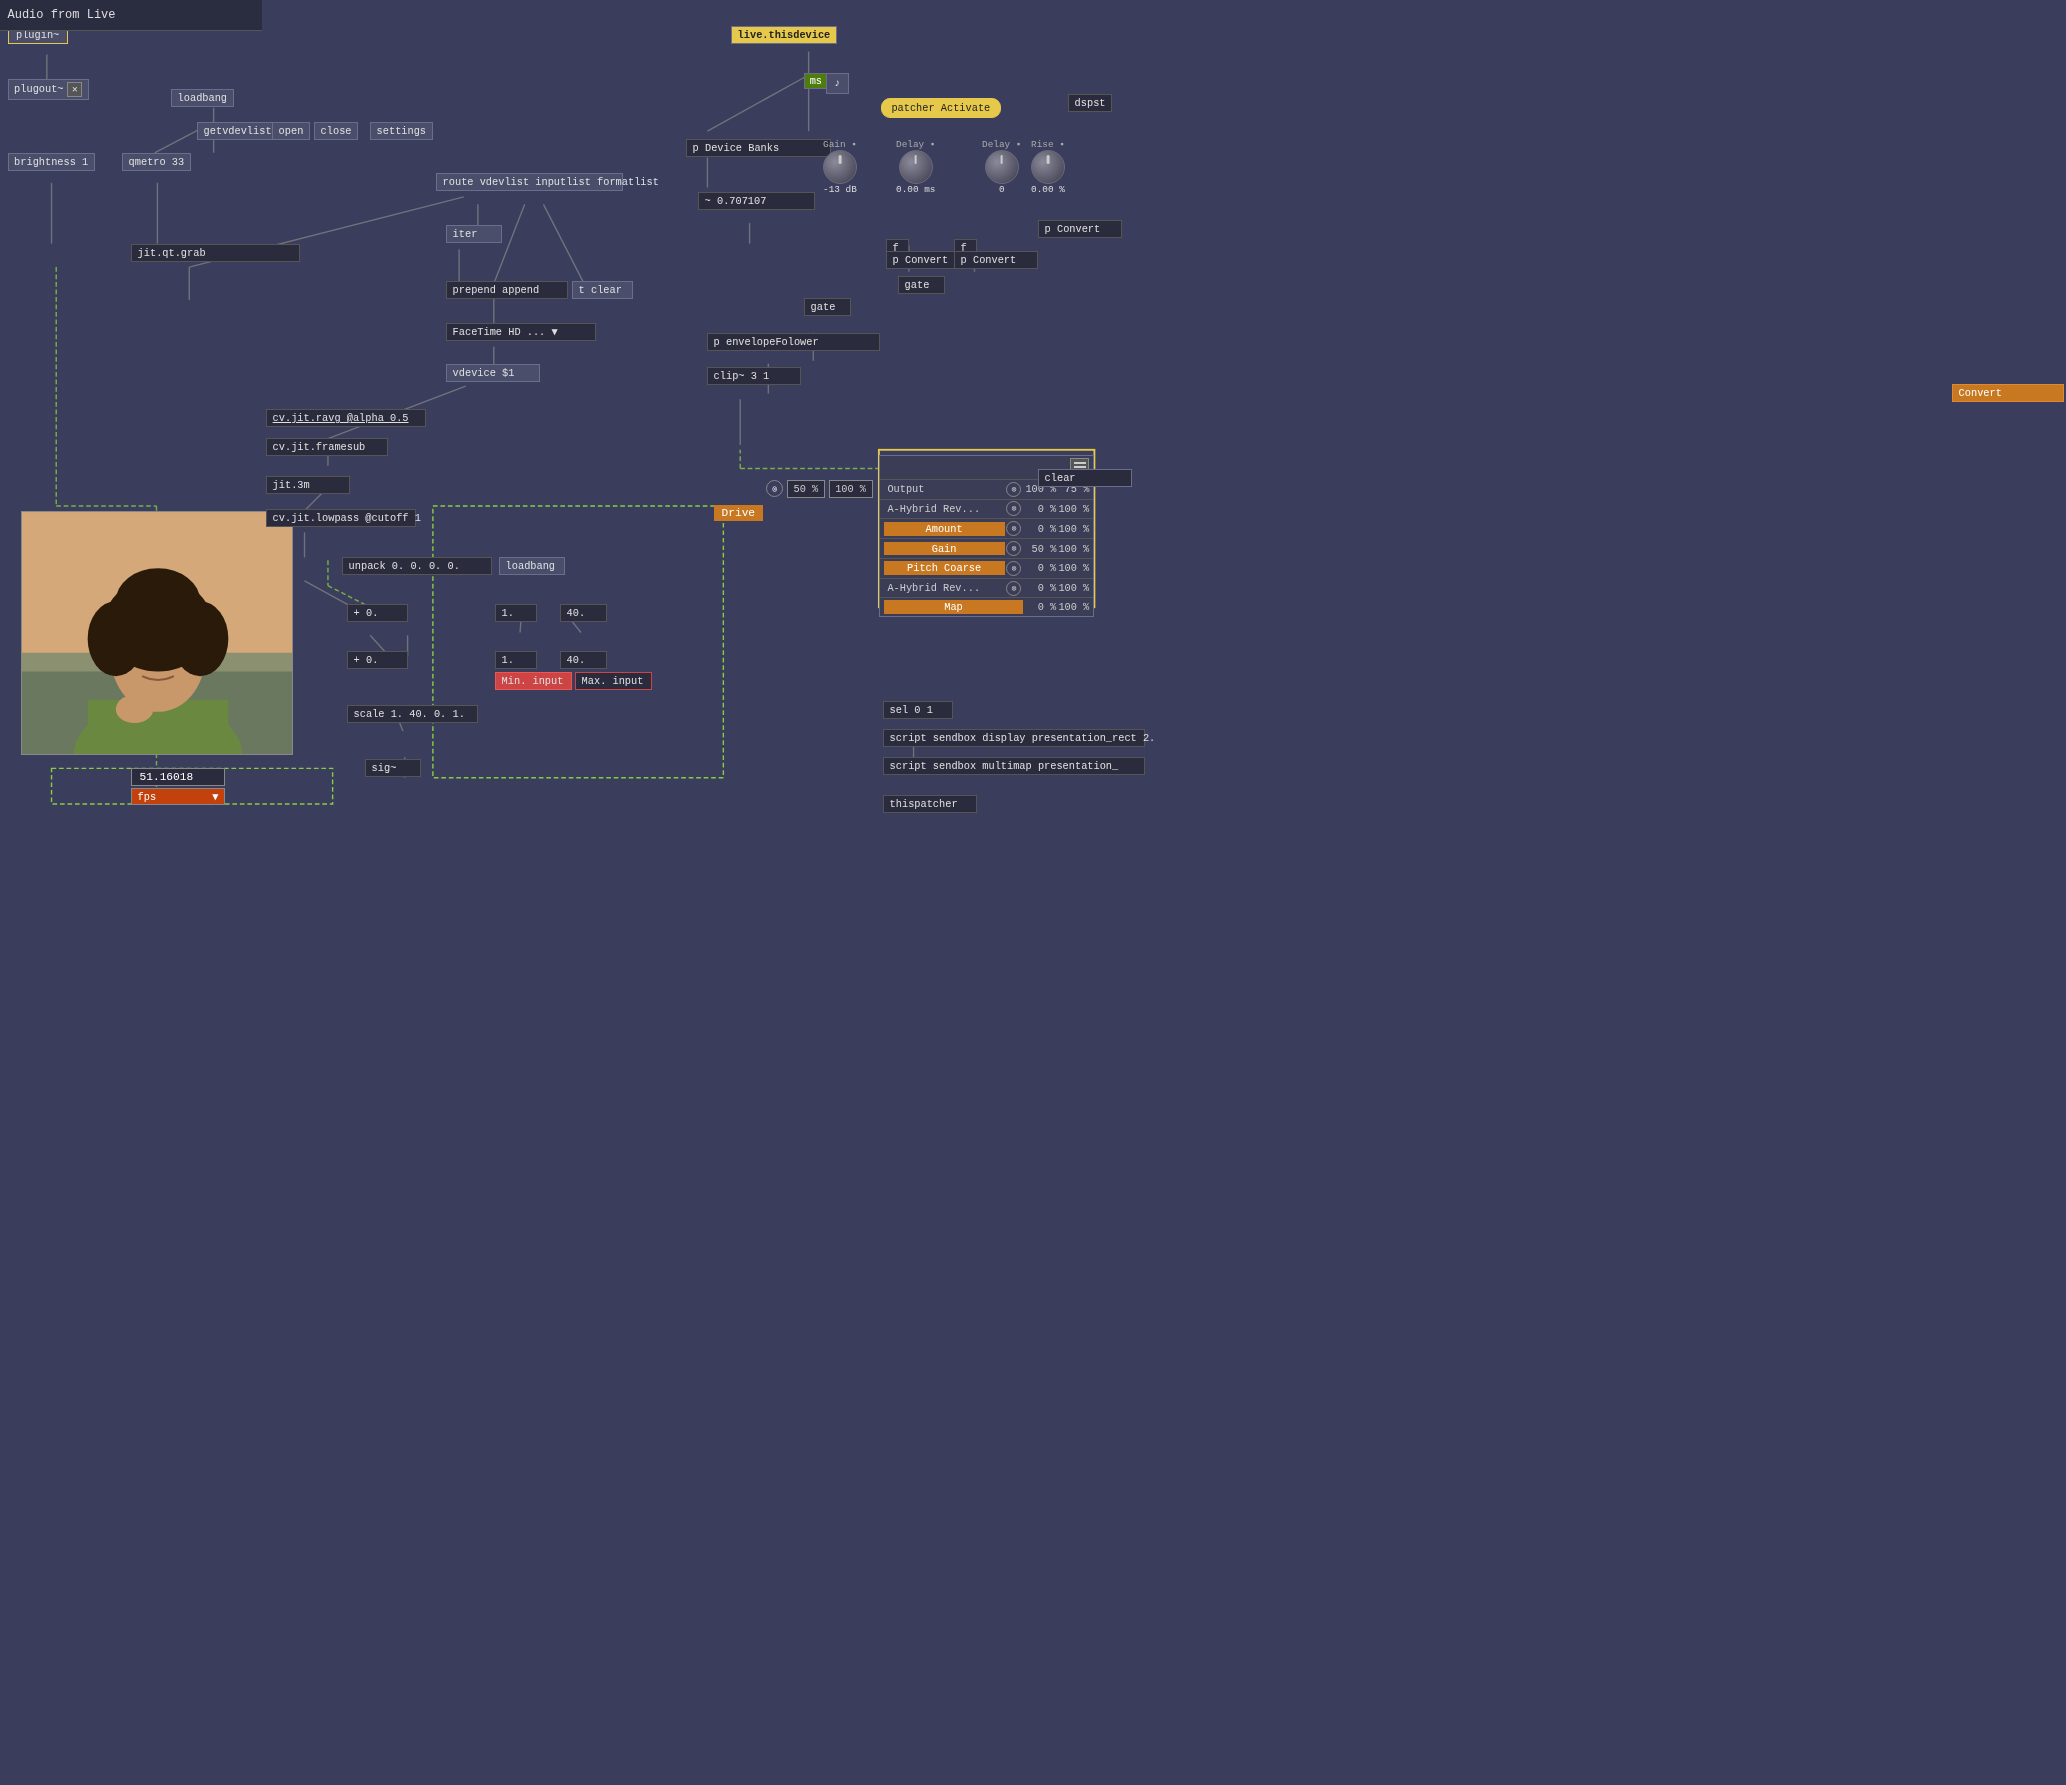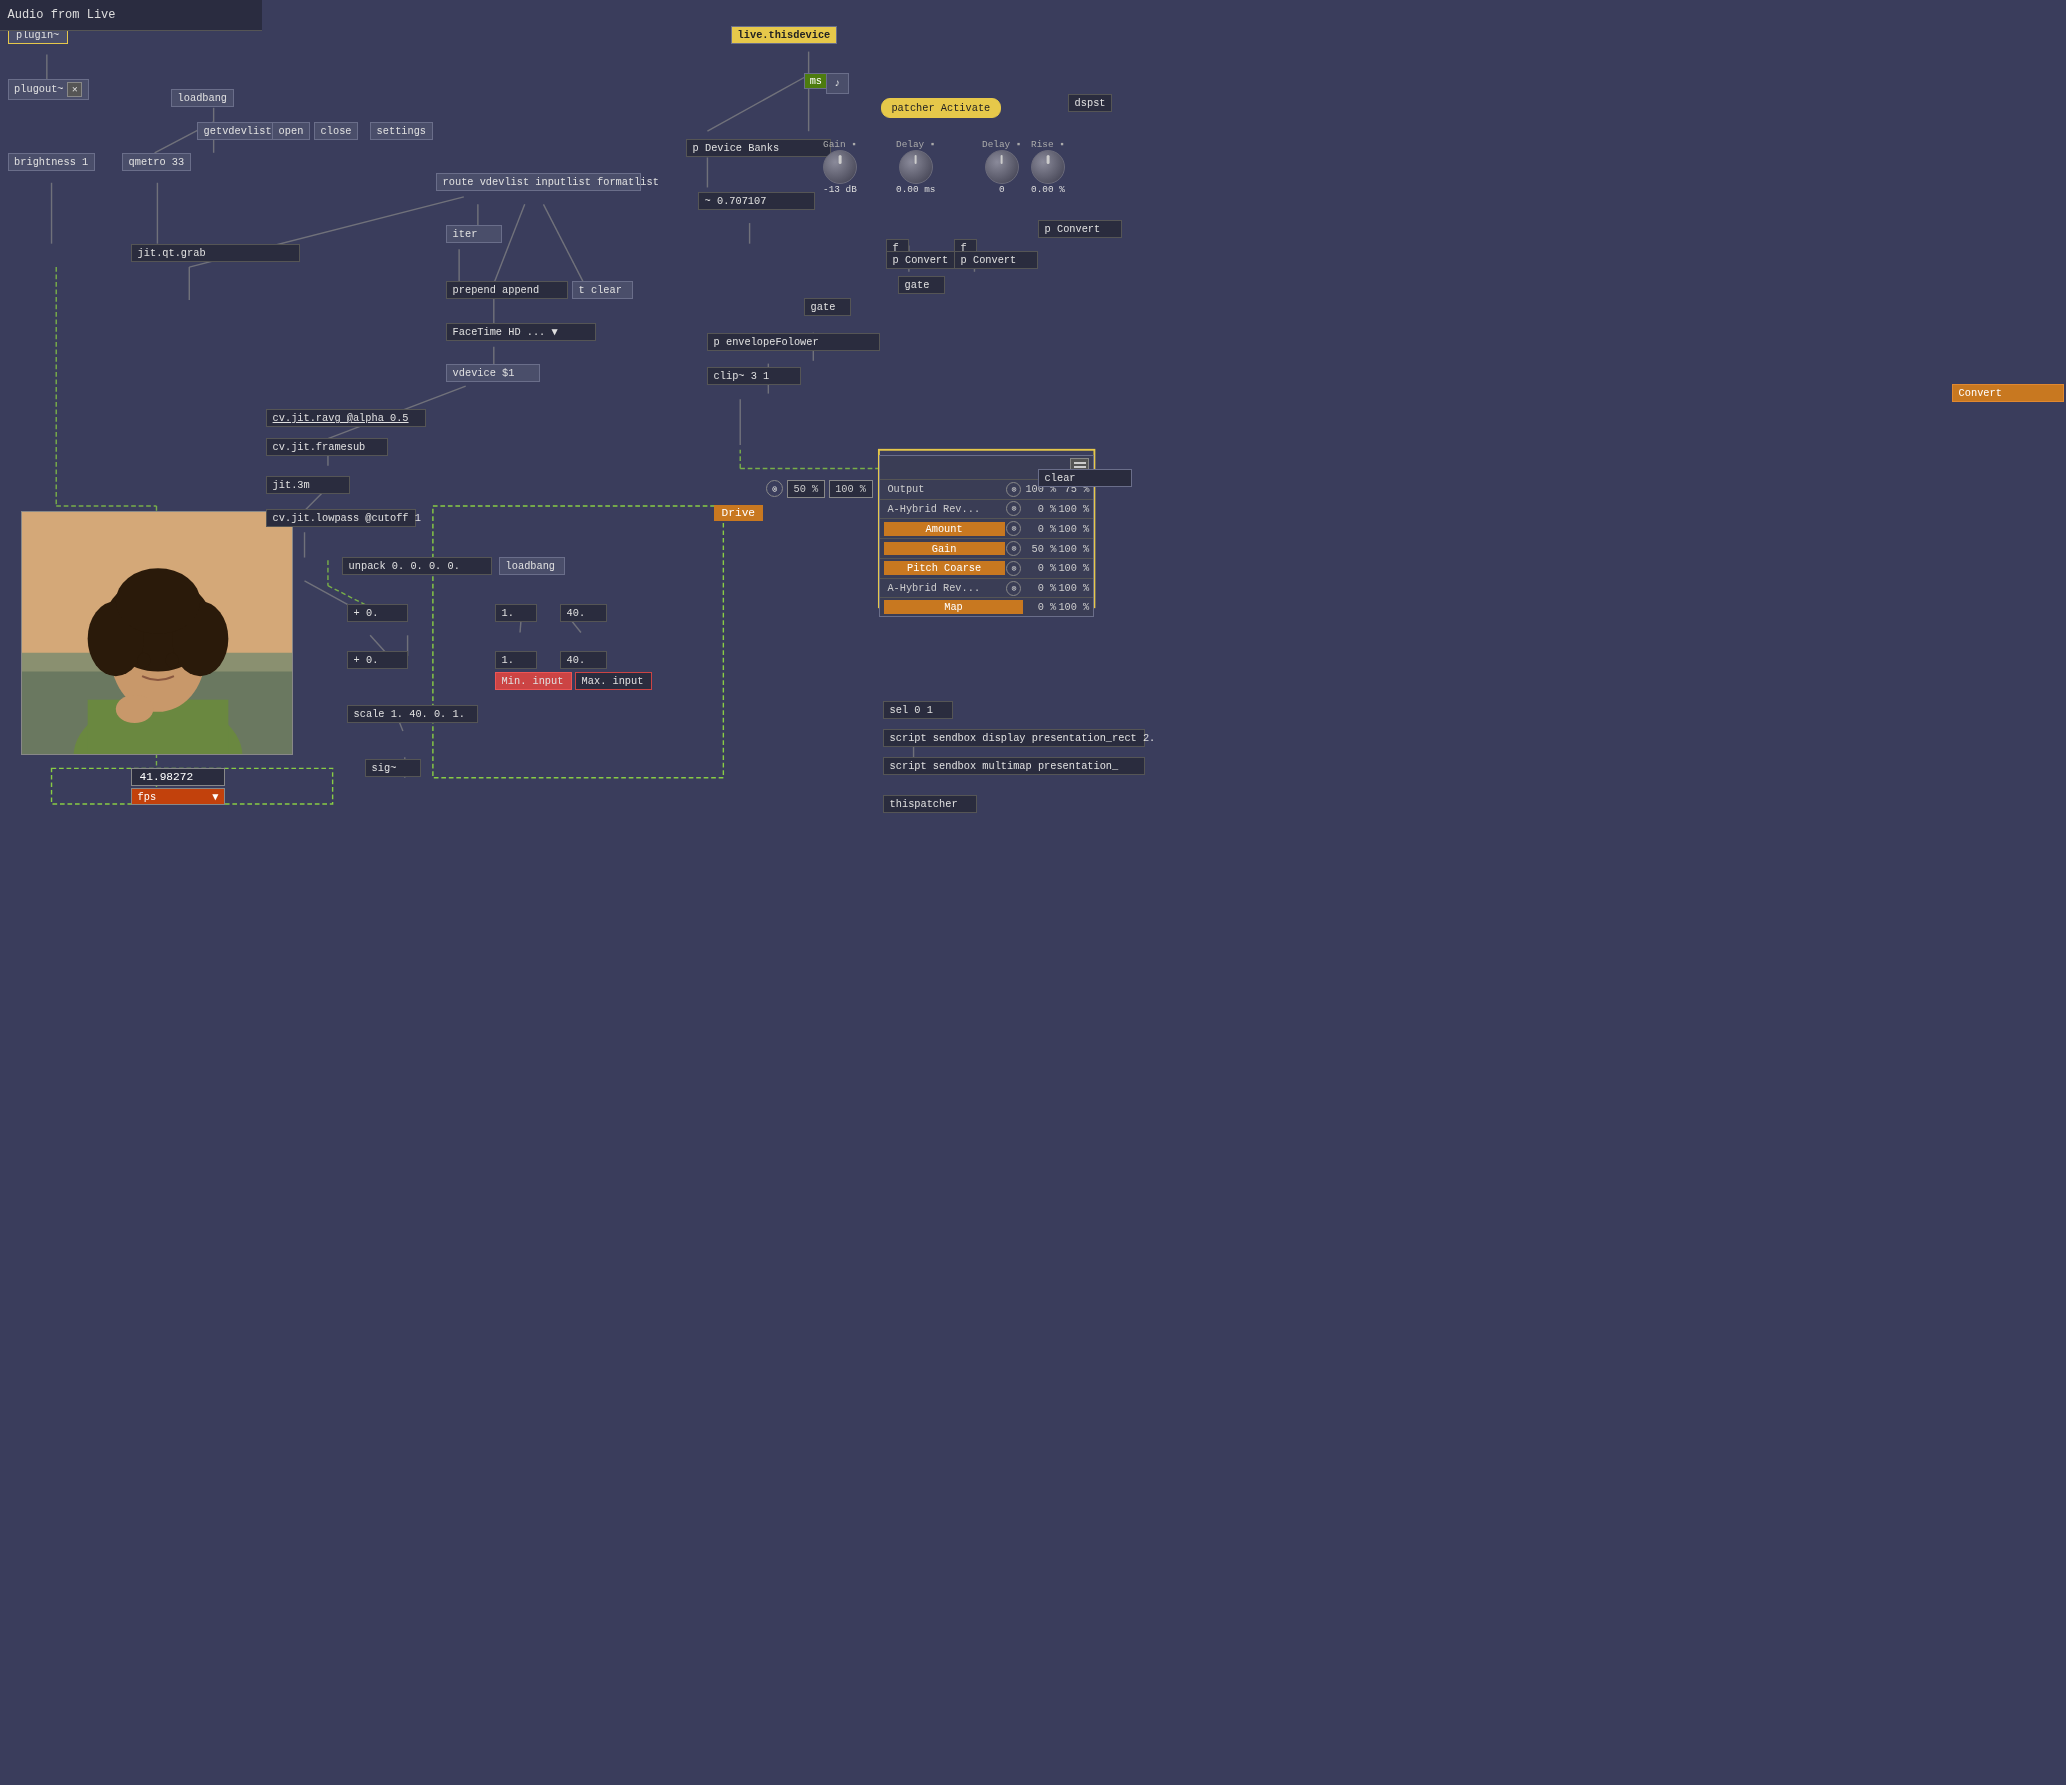--- a/index.html
+++ b/index.html
@@ -462,21 +462,21 @@
   </div>
 
   <div class="node" style="top:122px;left:370px;">
     <span>settings</span>
   </div>
 
   <div class="node dark" style="top:244px;left:131px;width:169px;">
     <span>jit.qt.grab</span>
   </div>
 
-  <div class="node" style="top:173px;left:436px;width:205px;">
+  <div class="node" style="top:173px;left:436px;width:187px;">
     <span>route vdevlist inputlist formatlist</span>
   </div>
 
   <div class="node" style="top:225px;left:446px;width:56px;">
     <span>iter</span>
   </div>
 
   <div class="node dark" style="top:281px;left:446px;width:122px;">
     <span>prepend append</span>
   </div>
@@ -550,21 +550,21 @@
 
   <div class="node dark" style="top:705px;left:347px;width:131px;">
     <span>scale 1. 40. 0. 1.</span>
   </div>
 
   <div class="node dark" style="top:759px;left:365px;width:56px;">
     <span>sig~</span>
   </div>
 
   <div class="fps-box">
-    <div class="fps-value">41.98272</div>
+    <div class="fps-value">51.16018</div>
     <div class="fps-select">
       <span>fps</span>
       <span>▼</span>
     </div>
   </div>
 
   <div class="node yellow-pill" style="top:26px;left:731px;">
     <span>live.thisdevice</span>
   </div>
 

